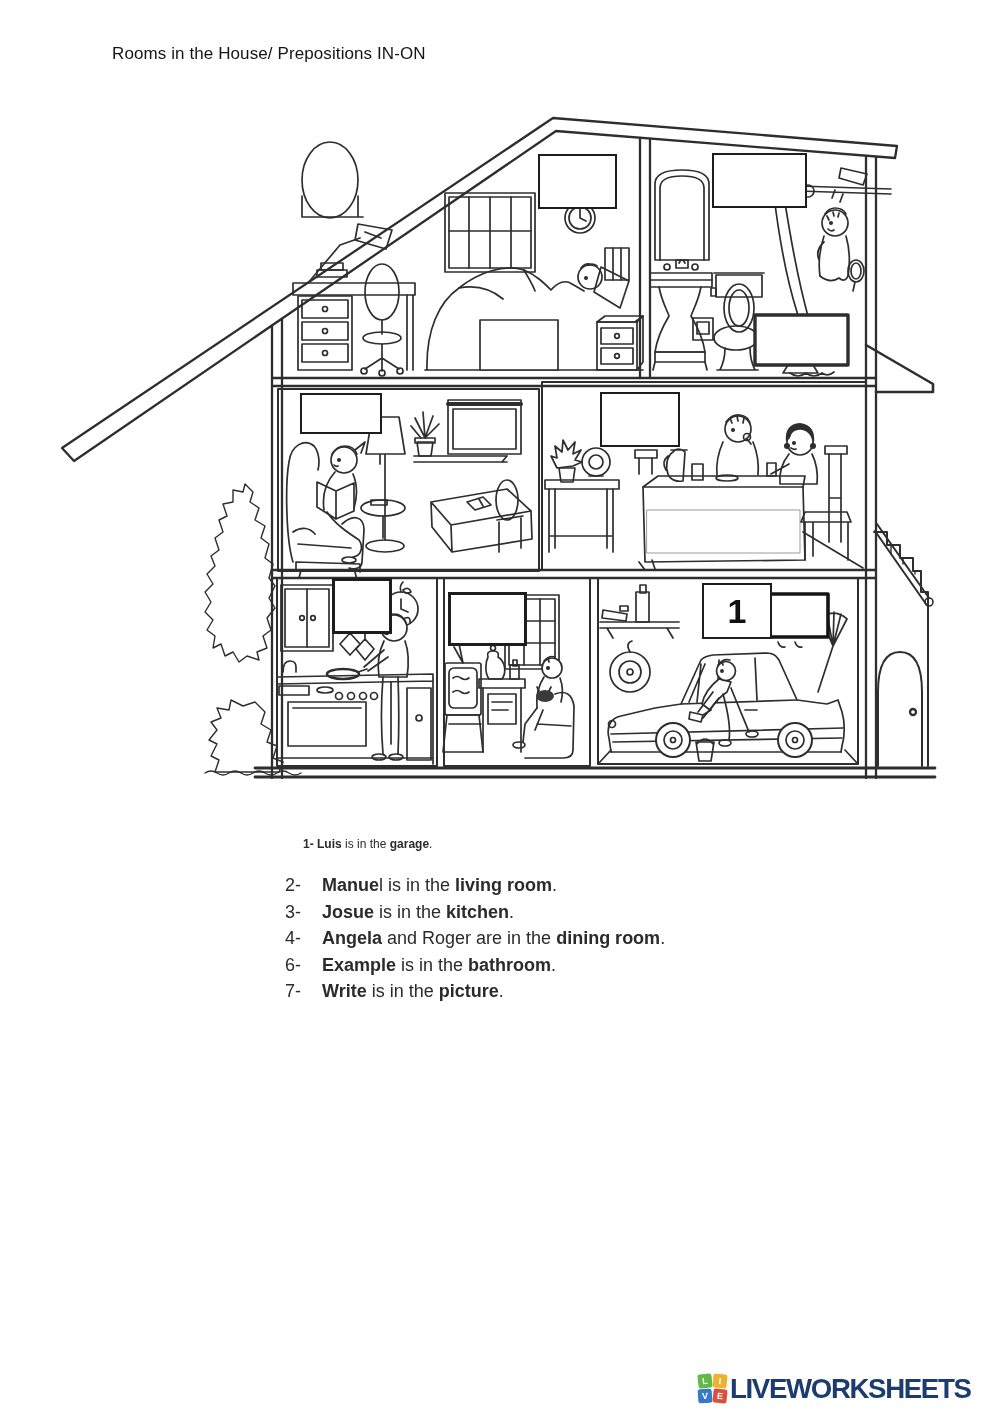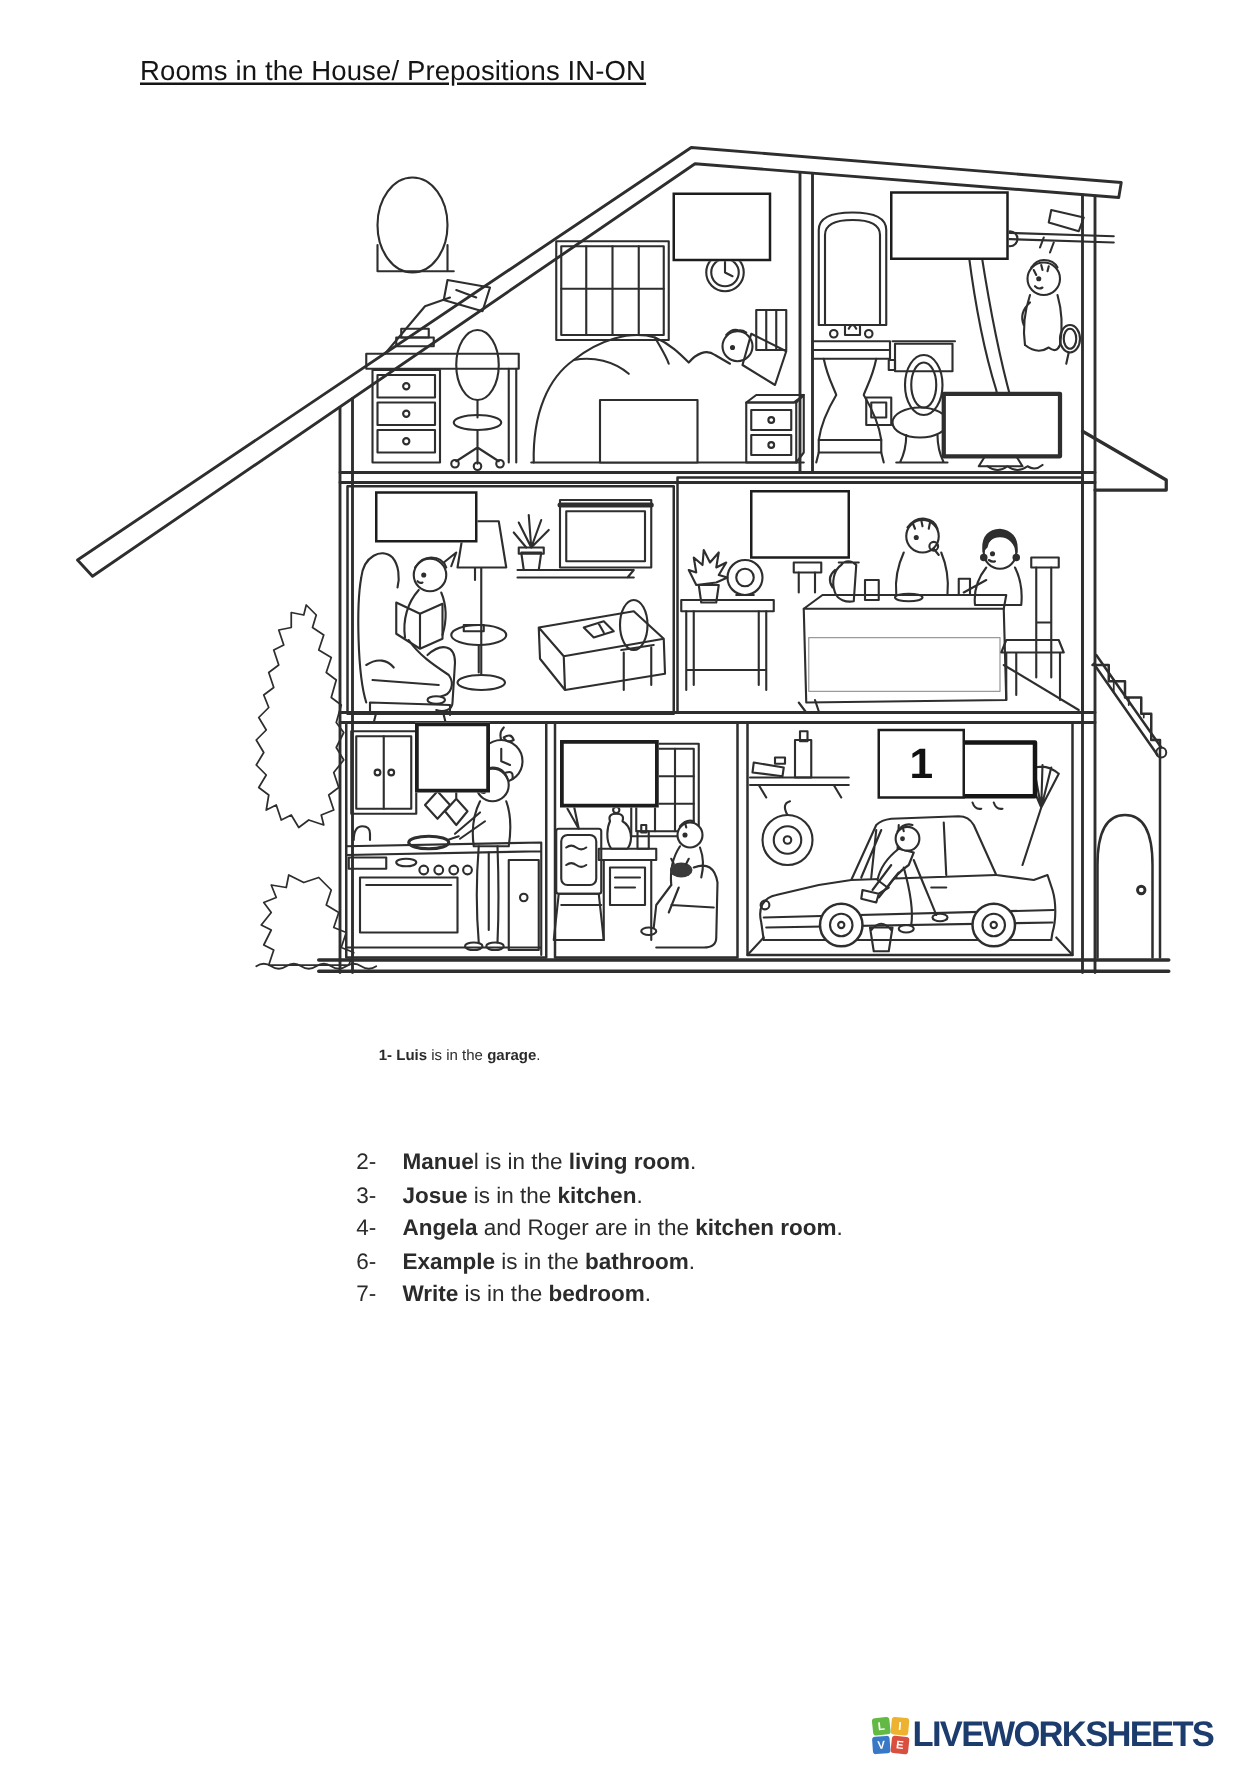--- a/index.html
+++ b/index.html
@@ -1,39 +1,39 @@
 <!DOCTYPE html>
 <html><head>
 <meta charset="utf-8">
 <style>
   html,body{margin:0;padding:0;background:#e8e8e8;}
   .page{position:relative;width:1000px;height:1413px;background:#ffffff;overflow:hidden;
         font-family:"Liberation Sans", sans-serif;color:#1c1c1c;}
-  .hdr{position:absolute;left:112px;font-size:22px;letter-spacing:.1px;color:#151515;text-decoration:underline;}
+  .hdr{position:absolute;left:112px;font-size:17px;letter-spacing:.1px;color:#151515;}
   .hdr.t1{top:44px;}
   .hdr.t2{top:88px;}
 
   
   .house-svg{position:absolute;left:55px;top:112px;width:885px;height:688px;}
 
   
   .abox{position:absolute;background:#fff;border:2.6px solid #1d1d1d;box-sizing:border-box;
         display:flex;align-items:center;justify-content:center;
         font-weight:bold;font-size:34px;color:#111;}
   .abox.bedroom{left:538px;top:154px;width:79px;height:55px;}
   .abox.bathroom{left:712px;top:153px;width:95px;height:55px;}
   .abox.living{left:300px;top:393px;width:82px;height:41px;}
   .abox.dining{left:600px;top:392px;width:80px;height:55px;}
   .abox.kitchen{left:332px;top:578px;width:60px;height:56px;border-width:3.4px;}
   .abox.tvroom{left:448px;top:592px;width:79px;height:54px;border-width:3px;}
   .abox.garage{left:702px;top:583px;width:70px;height:56px;}
 
   
   .example{position:absolute;left:303px;top:837px;font-size:12px;color:#2b2b2b;}
-  .slist{position:absolute;left:285px;top:872px;font-size:18px;color:#2b2b2b;margin-top:44px;}
+  .slist{position:absolute;left:285px;top:872px;font-size:18px;color:#2b2b2b;}
   .srow{height:26.5px;line-height:26.5px;white-space:pre;}
   .num{display:inline-block;width:37px;}
   .b{font-weight:bold;}
 
   
   .footer{position:absolute;left:698px;top:1368px;height:40px;display:flex;align-items:center;}
   .sq-grid{display:grid;grid-template-columns:14px 14px;grid-template-rows:14px 14px;gap:1px;margin-right:3px;}
   .sq{border-radius:2.5px;color:#fff;font-size:9px;font-weight:bold;display:flex;align-items:center;justify-content:center;}
   .sq.r1{transform:rotate(-6deg);}
   .sq.r2{transform:rotate(5deg);}
@@ -360,23 +360,23 @@
     </div>
   <div class="abox garage">
       <span>1</span>
     </div>
 
   <div class="example"><span class="b">1- Luis</span><span> is in the </span><span class="b">garage</span><span>.</span></div>
 
   <div class="slist">
     <div class="srow"><span class="num">2-</span><span class="b">Manue</span><span>l</span><span> is in the </span><span class="b">living room</span><span>.</span></div>
     <div class="srow"><span class="num">3-</span><span class="b">Josue</span><span></span><span> is in the </span><span class="b">kitchen</span><span>.</span></div>
-    <div class="srow"><span class="num">4-</span><span class="b">Angela</span><span></span><span> and Roger are in the </span><span class="b">kitchen room</span><span>.</span></div>
+    <div class="srow"><span class="num">4-</span><span class="b">Angela</span><span></span><span> and Roger are in the </span><span class="b">dining room</span><span>.</span></div>
     <div class="srow"><span class="num">6-</span><span class="b">Example</span><span></span><span> is in the </span><span class="b">bathroom</span><span>.</span></div>
-    <div class="srow"><span class="num">7-</span><span class="b">Write</span><span></span><span> is in the </span><span class="b">bedroom</span><span>.</span></div>
+    <div class="srow"><span class="num">7-</span><span class="b">Write</span><span></span><span> is in the </span><span class="b">picture</span><span>.</span></div>
   </div>
 
   <div class="footer">
     <div class="sq-grid">
       <span class="sq r1" style="background: rgb(98, 185, 68);">L</span>
       <span class="sq r2" style="background: rgb(237, 178, 48);">I</span>
       <span class="sq r3" style="background: rgb(55, 121, 198);">V</span>
       <span class="sq r4" style="background: rgb(217, 80, 63);">E</span>
     </div>
     <span class="brand" style="color: rgb(29, 60, 110);">LIVEWORKSHEETS</span>

